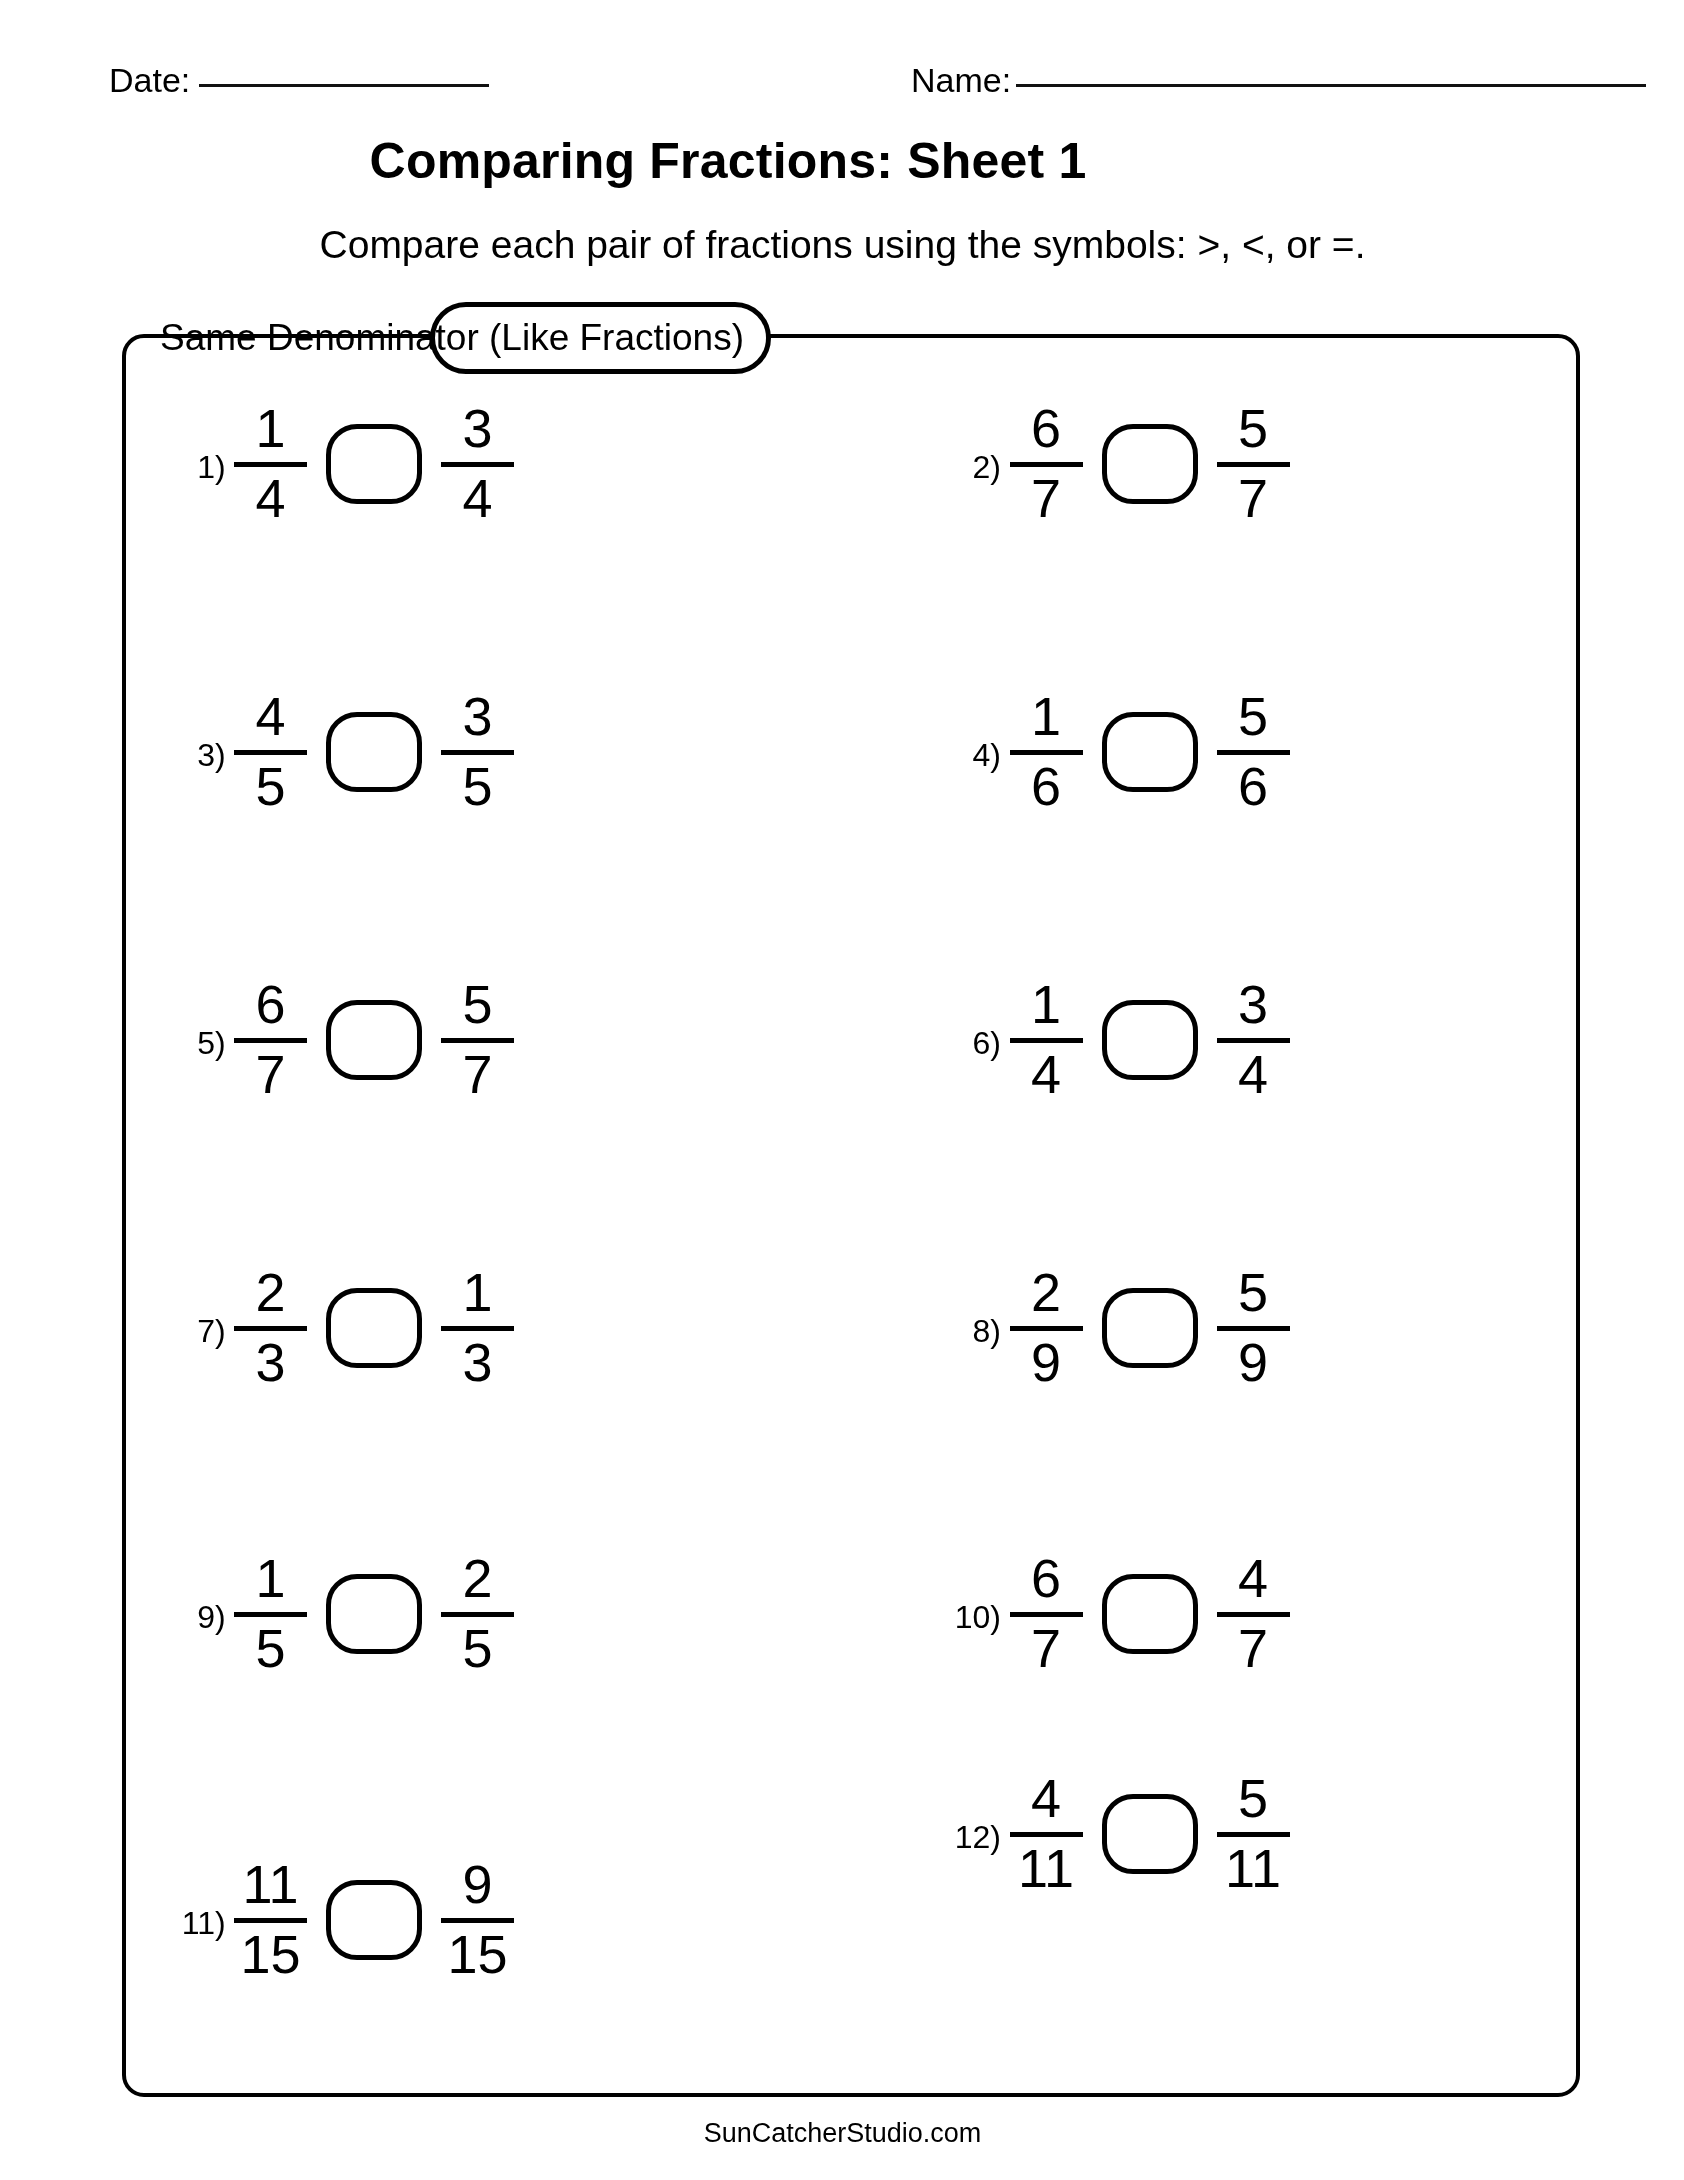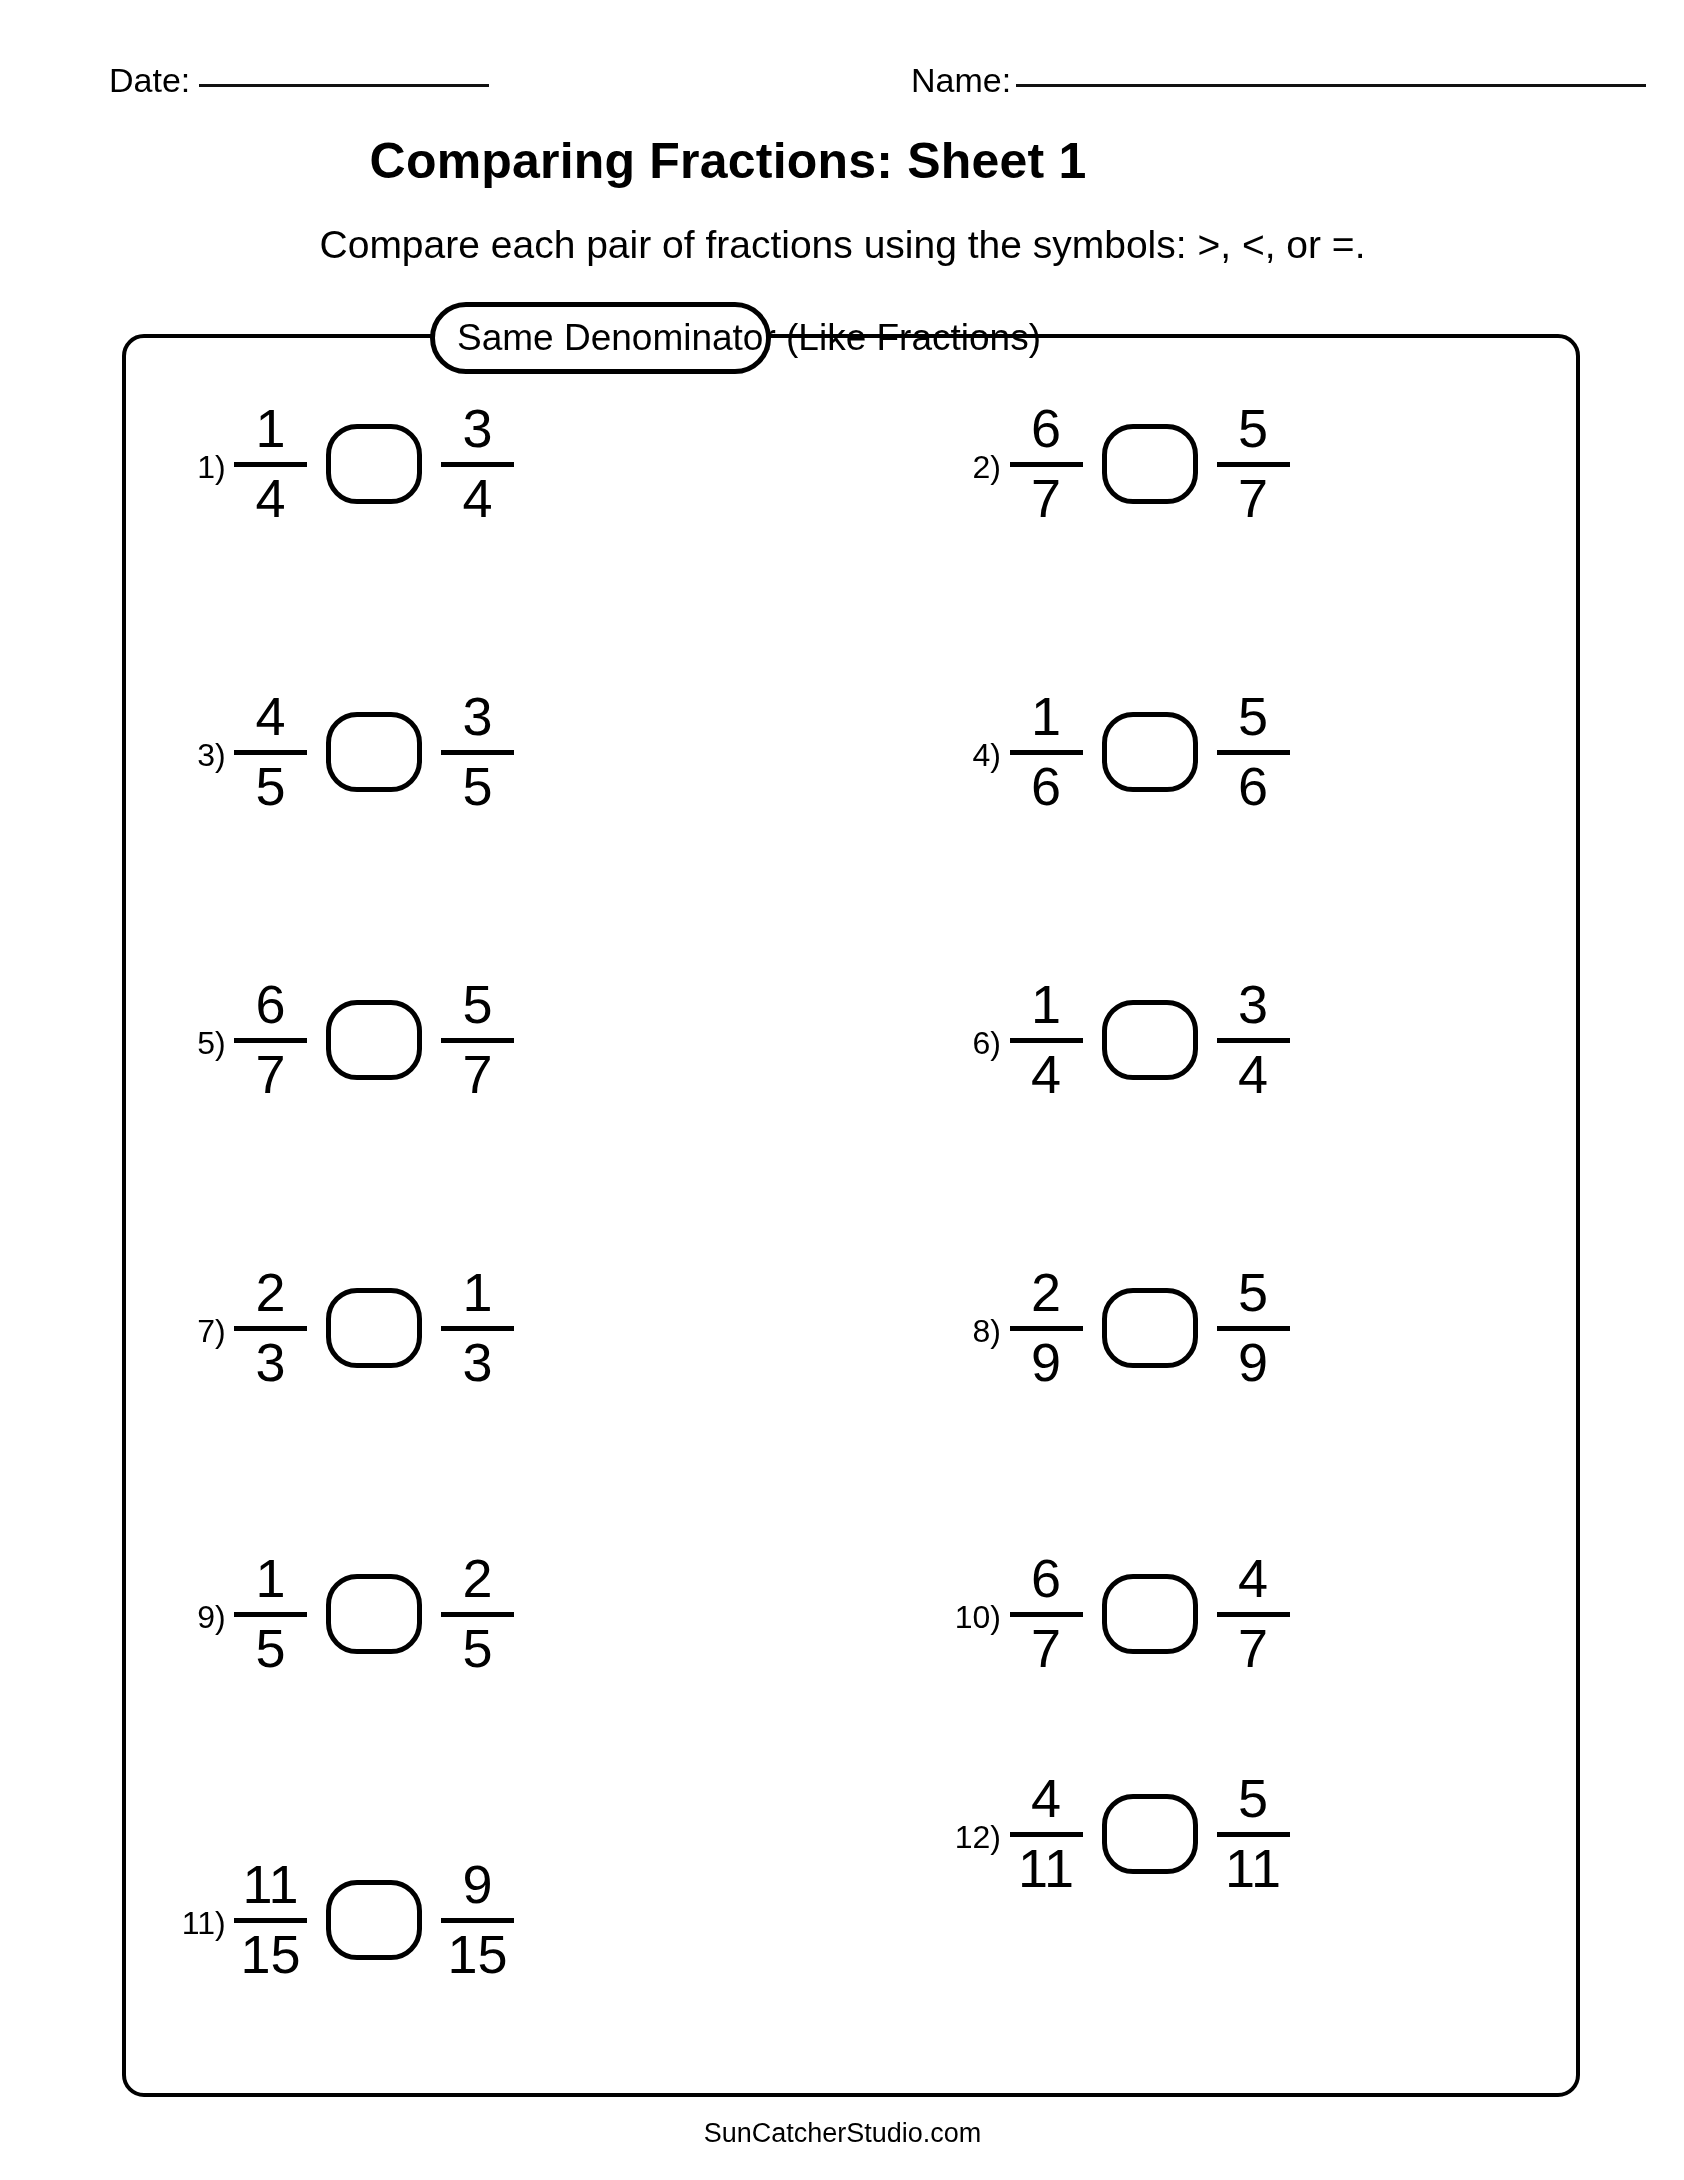--- a/index.html
+++ b/index.html
@@ -85,21 +85,21 @@
     position: absolute;
     left: 430px;
     top: 302px;
     width: 341px;
     height: 72px;
     border: 5.1px solid #000;
     border-radius: 36px;
     background: #ffffff;
     display: flex;
     align-items: center;
-    justify-content: flex-start;
+    justify-content: flex-end;
     box-sizing: border-box;
     padding: 0 22px;
     white-space: nowrap;
     font-size: 37px;
     z-index: 5;
   }
 
   
   .grid {
     position: absolute;

